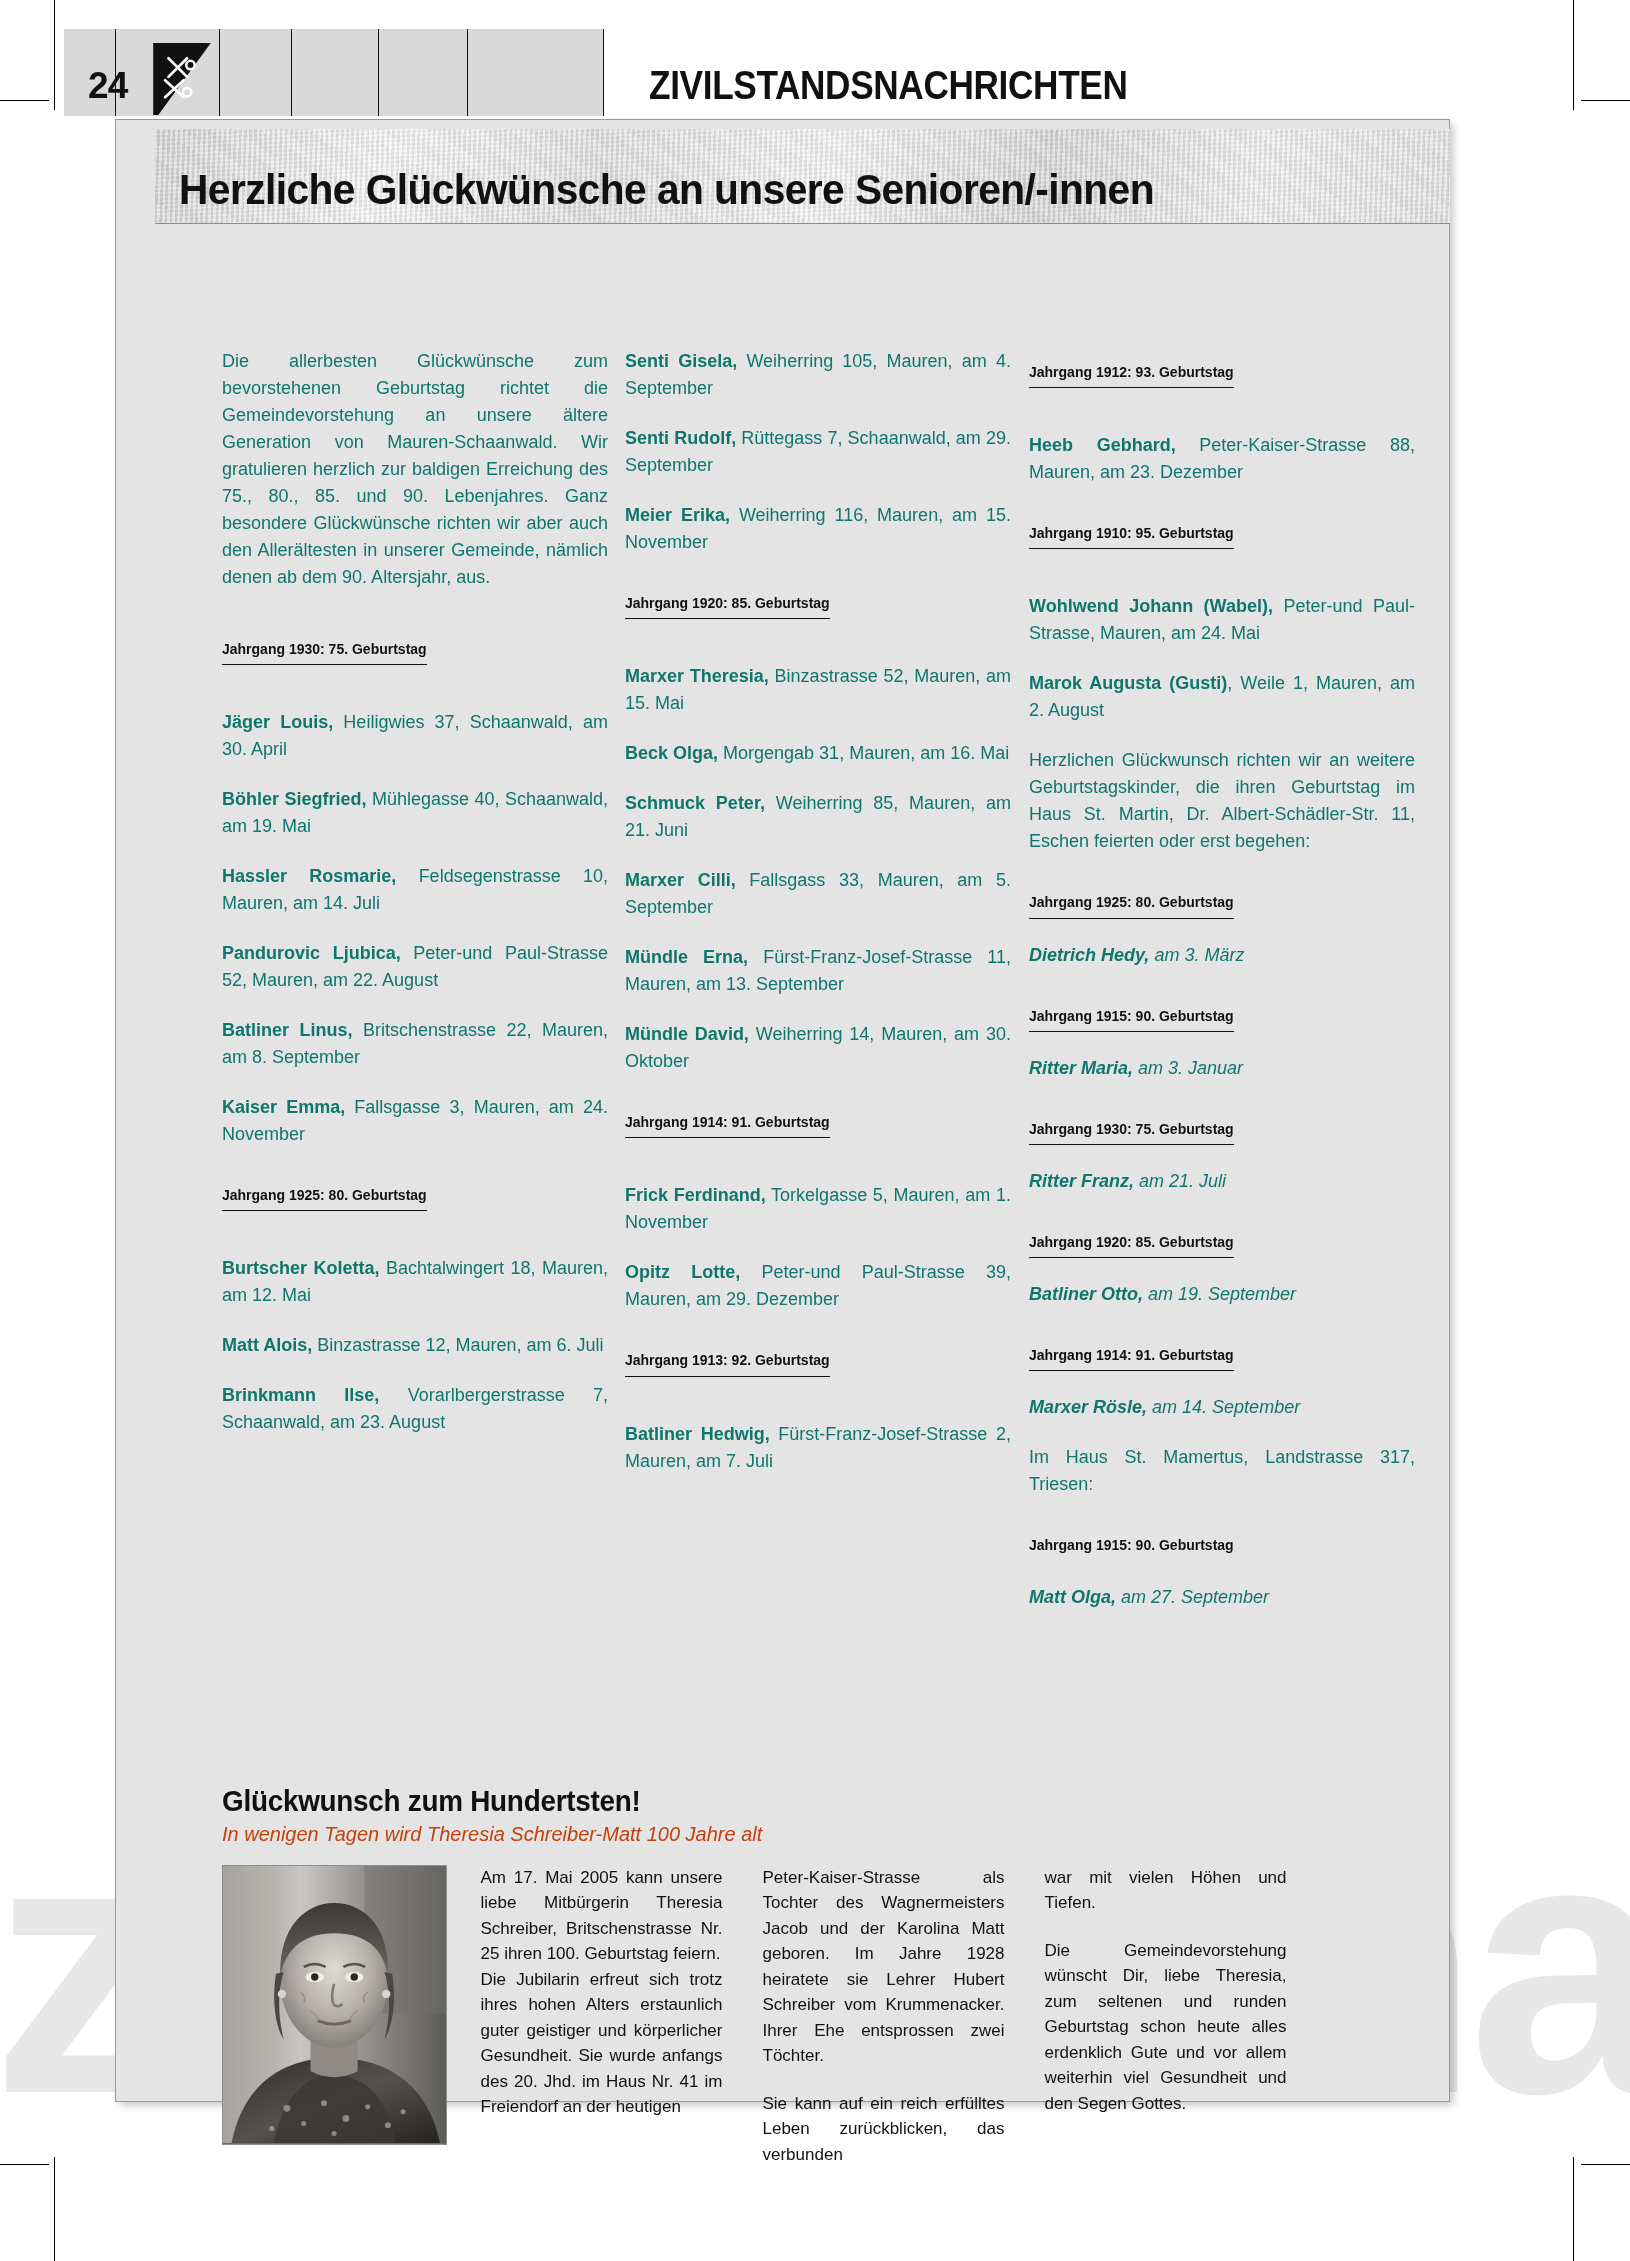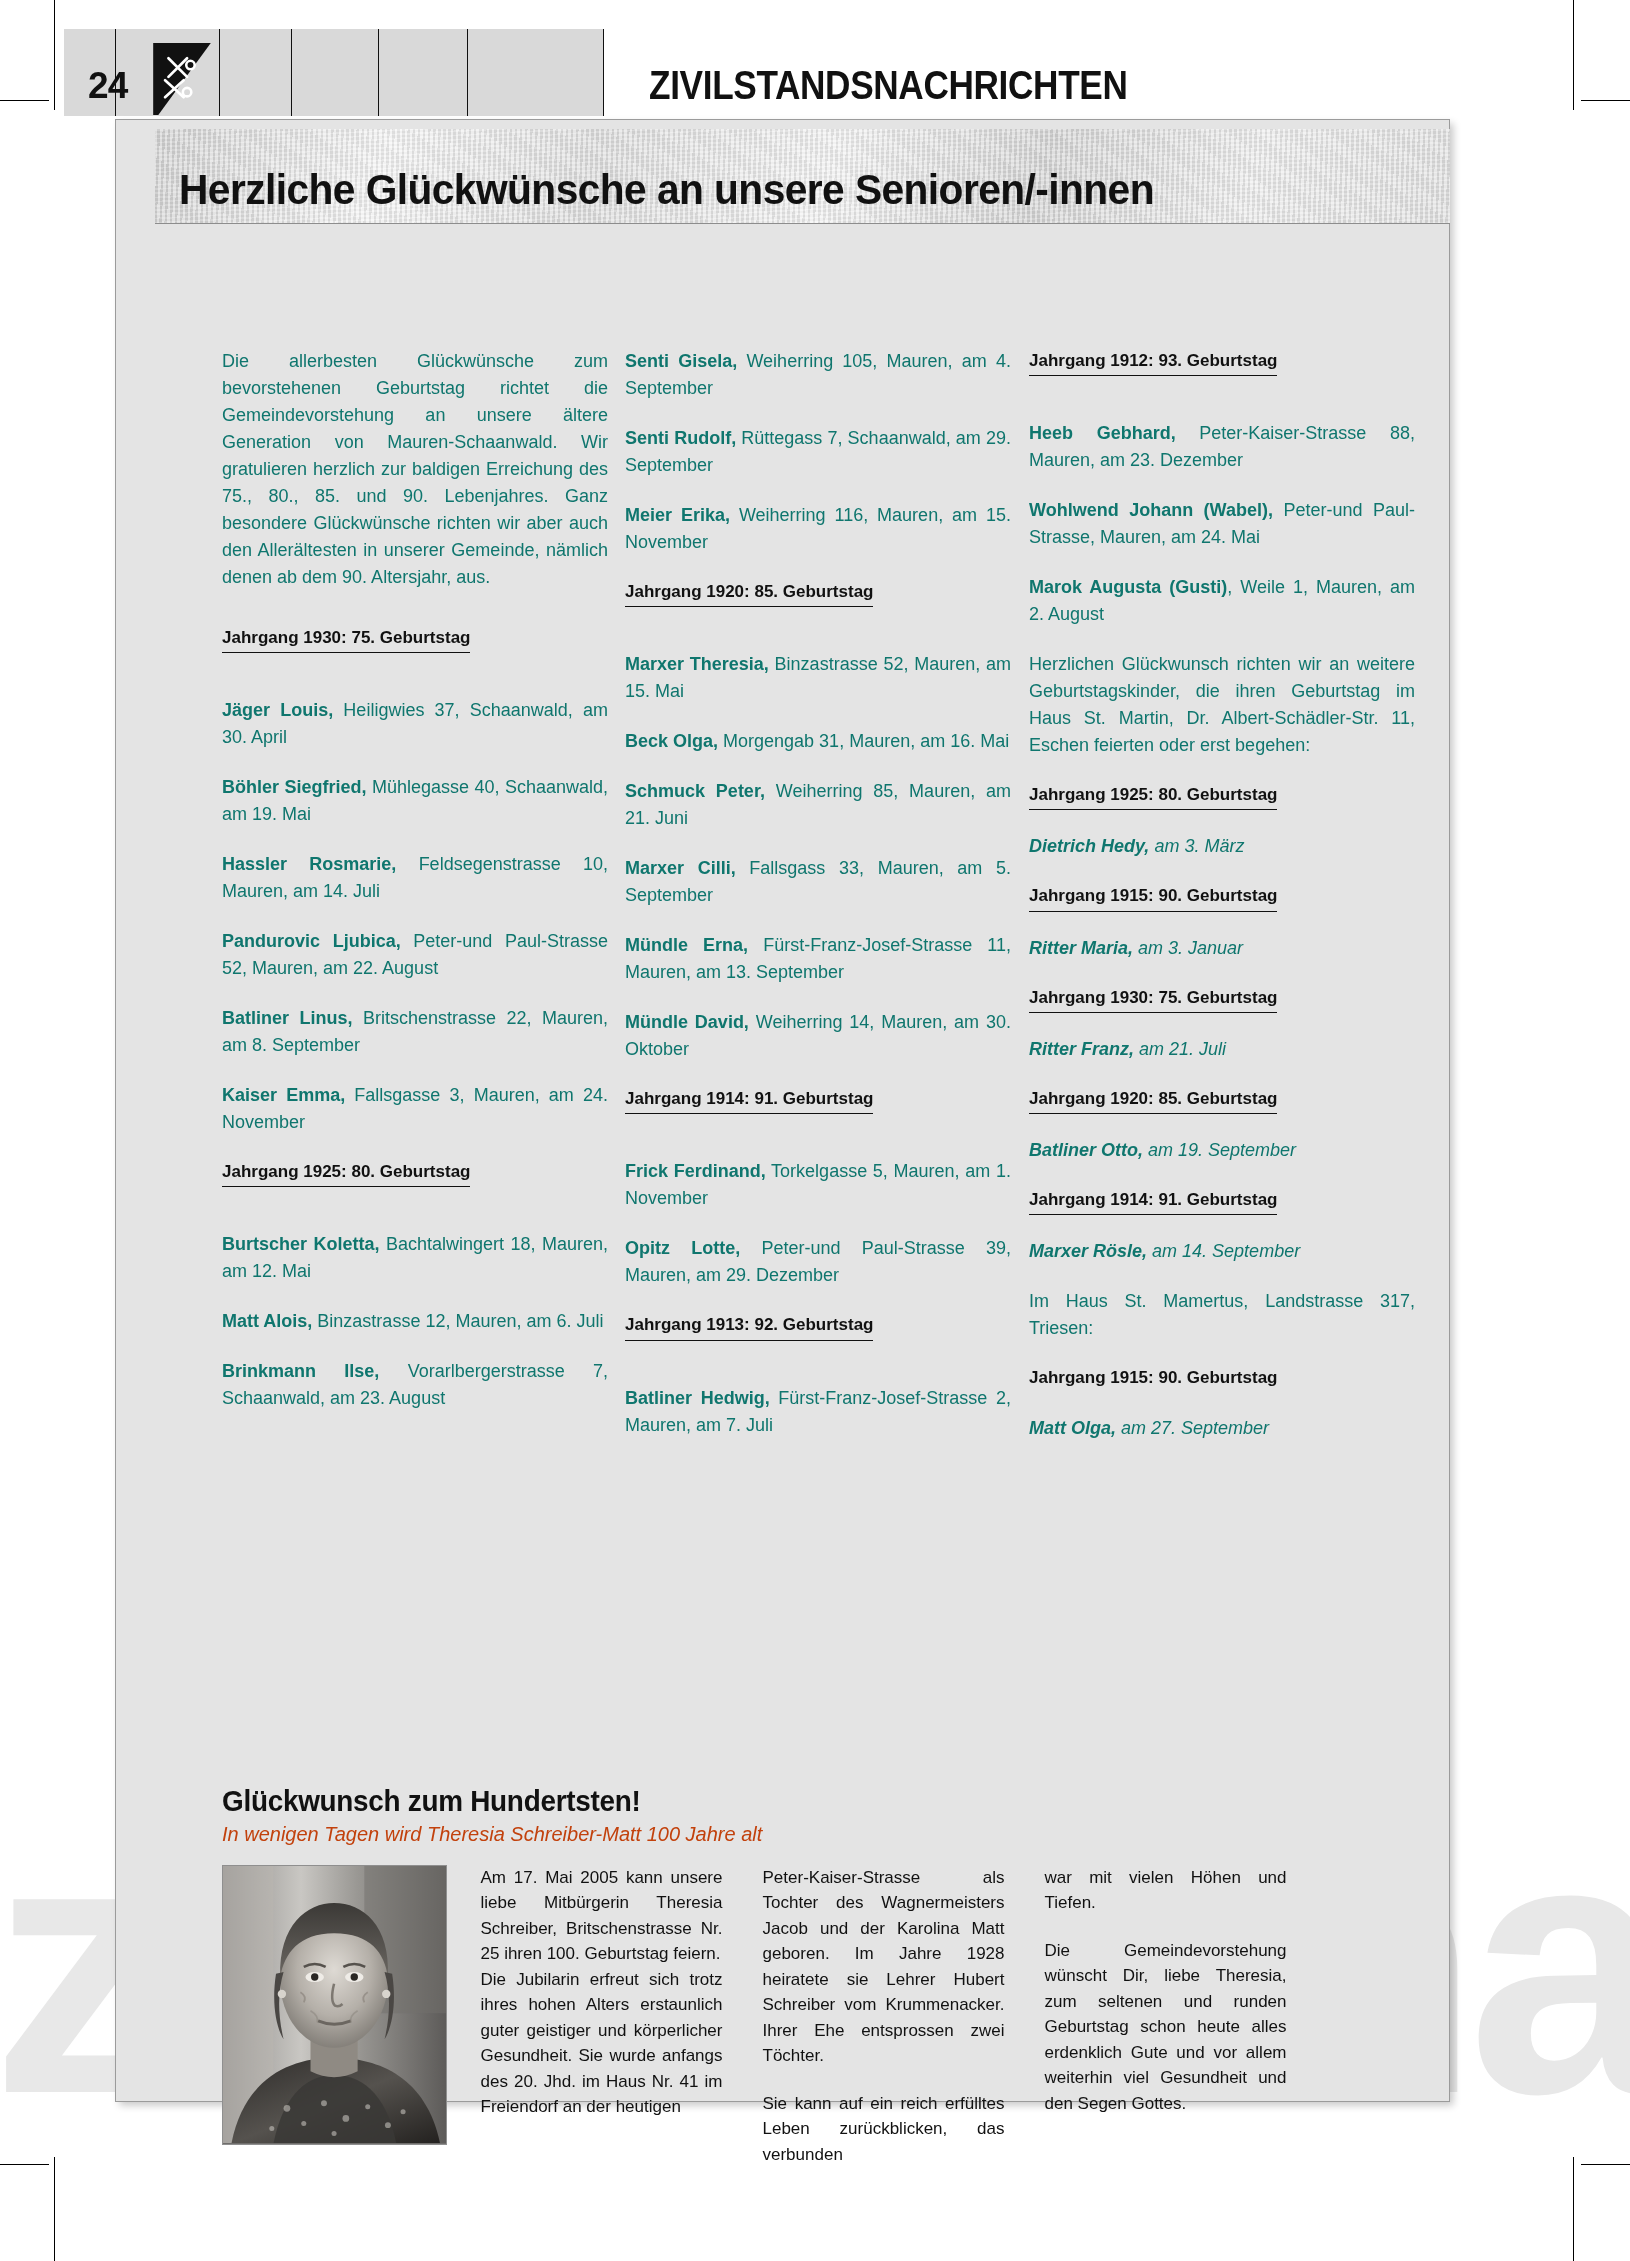--- a/index.html
+++ b/index.html
@@ -139,25 +139,25 @@
     color: #0f766e;
     text-align: justify;
     margin: 0 0 23px 0;
     -webkit-hyphens: manual;
     hyphens: manual;
   }
   .para.lead { margin-bottom: 34px; }
   .para b { font-weight: 700; }
 
   .sechead {
-    font-size: 17px;
+    font-size: 14px;
     line-height: 25.5px;
     font-weight: 700;
     color: #111;
-    margin: 0 0 23px 0;
+    margin: 12px 0 23px 0;
     display: inline-block;
     border-bottom: 1.7px solid #111;
     padding-bottom: 1.7px;
   }
   .sechead-wrap { margin-bottom: 21px; }
   .sechead-wrap.tight { margin-bottom: 0; }
   .sechead.plain { border-bottom: none; }
   .entry-tight { margin-top: 0; font-style: italic; }
 
   
@@ -321,20 +321,23 @@
       <p class="para"><b>Batliner Hedwig,</b><span> Fürst-Franz-Josef-Strasse 2, Mauren, am 7. Juli</span></p>
     </div>
 
     <div class="col col-3">
       <div class="sechead-wrap">
         <span class="sechead">Jahrgang 1912:  93. Geburtstag</span>
       </div>
 
       <p class="para"><b>Heeb Gebhard,</b><span> Peter-Kaiser-Strasse 88, Mauren, am 23. Dezember</span></p>
 
+      <div class="sechead-wrap">
+        <span class="sechead">Jahrgang 1910:  95. Geburtstag</span>
+      </div>
 
       <p class="para"><b>Wohlwend Johann (Wabel),</b><span> Peter-und Paul-Strasse, Mauren, am 24. Mai</span></p>
       <p class="para"><b>Marok Augusta (Gusti)</b><span>, Weile 1, Mauren, am 2. August</span></p>
 
       <p class="para">Herzlichen Glückwunsch richten wir an weitere Geburtstagskinder, die ihren Geburtstag im Haus St. Martin, Dr. Albert-Schädler-Str. 11, Eschen feierten oder erst begehen:</p>
 
       <div class="sechead-wrap tight">
         <span class="sechead">Jahrgang 1925: 80. Geburtstag</span>
       </div>
       <p class="para entry-tight"><b>Dietrich Hedy,</b><span> am 3. März</span></p>

